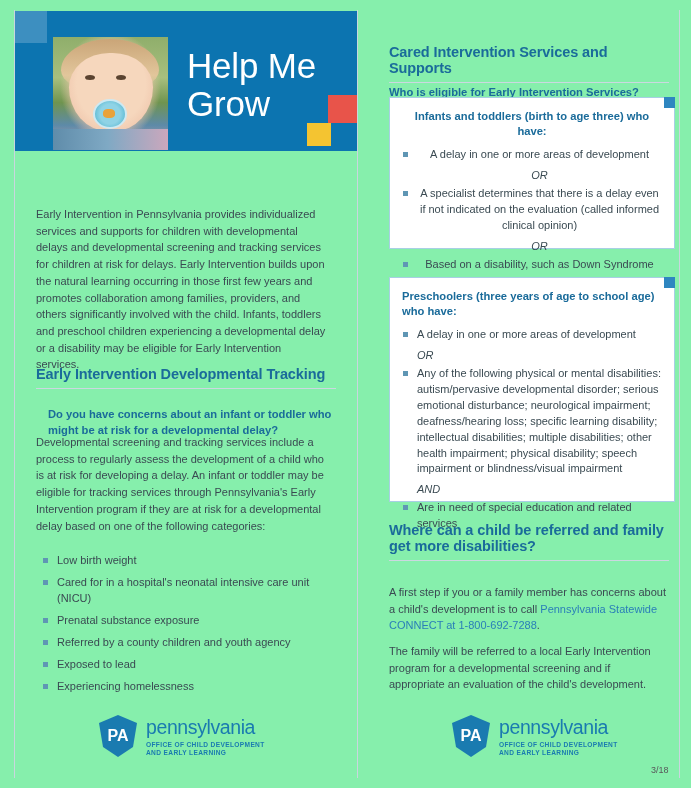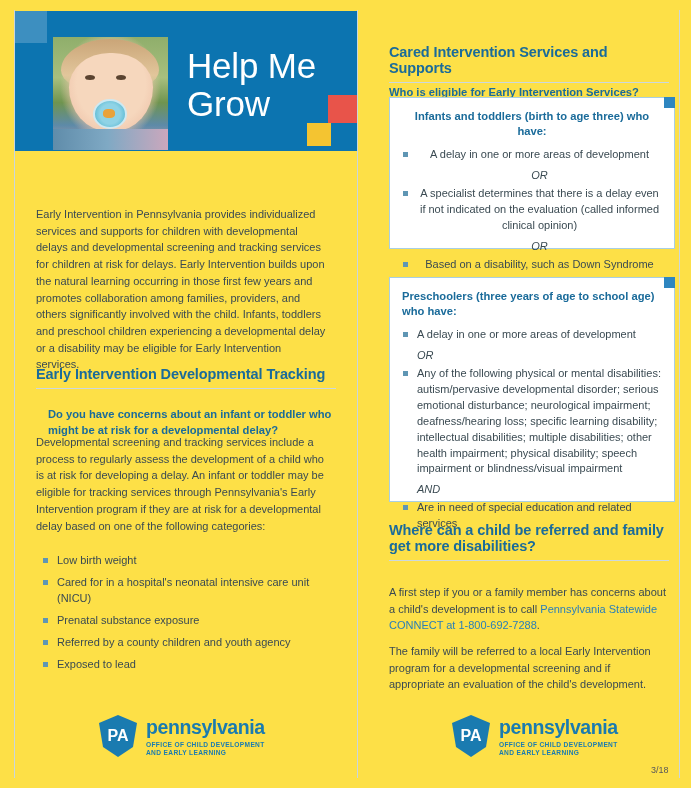--- a/index.html
+++ b/index.html
@@ -12,21 +12,21 @@
     width: 691px;
     height: 788px;
     overflow: hidden;
     position: relative;
   }
   .page {
     position: absolute;
     left: 0; top: 0;
     width: 691px;
     height: 788px;
-    background: #fde047;
+    background: #86efac;
     box-sizing: border-box;
   }
   
   .col-left {
     position: absolute;
     left: 14px; top: 10px;
     width: 344px;
     height: 768px;
     border-left: 1px solid #c9d6de;
     border-right: 1px solid #c9d6de;
@@ -234,21 +234,21 @@
     flex: 0 0 auto;
   }
   .keystone svg { display: block; }
   .logo-text {
     margin-left: 7px;
     padding-top: 4px;
   }
   .logo-word {
     color: #1a7bb0;
     font-size: 19.5px;
-    font-weight: bold;
+    font-weight: normal;
     letter-spacing: -0.4px;
     line-height: 1;
   }
   .logo-sub {
     color: #1a7bb0;
     font-size: 6.6px;
     font-weight: bold;
     letter-spacing: 0.35px;
     line-height: 1.35;
     margin-top: 3px;
@@ -297,20 +297,21 @@
 
   <p id="lc-q" class="q-text">Do you have concerns about an infant or toddler who might be at risk for a developmental delay?</p>
   <p id="lc-p2" class="body-text">Developmental screening and tracking services include a process to regularly assess the development of a child who is at risk for developing a delay. An infant or toddler may be eligible for tracking services through Pennsylvania's Early Intervention program if they are at risk for a developmental delay based on one of the following categories:</p>
 
   <ul id="lc-list" class="bl">
     <li><span class="bullet"></span><span>Low birth weight</span></li>
     <li><span class="bullet"></span><span>Cared for in a hospital's neonatal intensive care unit (NICU)</span></li>
     <li><span class="bullet"></span><span>Prenatal substance exposure</span></li>
     <li><span class="bullet"></span><span>Referred by a county children and youth agency</span></li>
     <li><span class="bullet"></span><span>Exposed to lead</span></li>
+    <li><span class="bullet"></span><span>Experiencing homelessness</span></li>
   </ul>
 
   <div id="rc-h1">
     <div class="h-section">Cared Intervention Services and Supports</div>
     <div class="rule"></div>
   </div>
 
   <p id="rc-q1" class="q-text">Who is eligible for Early Intervention Services?</p>
 
   <div id="box-infants" class="callout">

